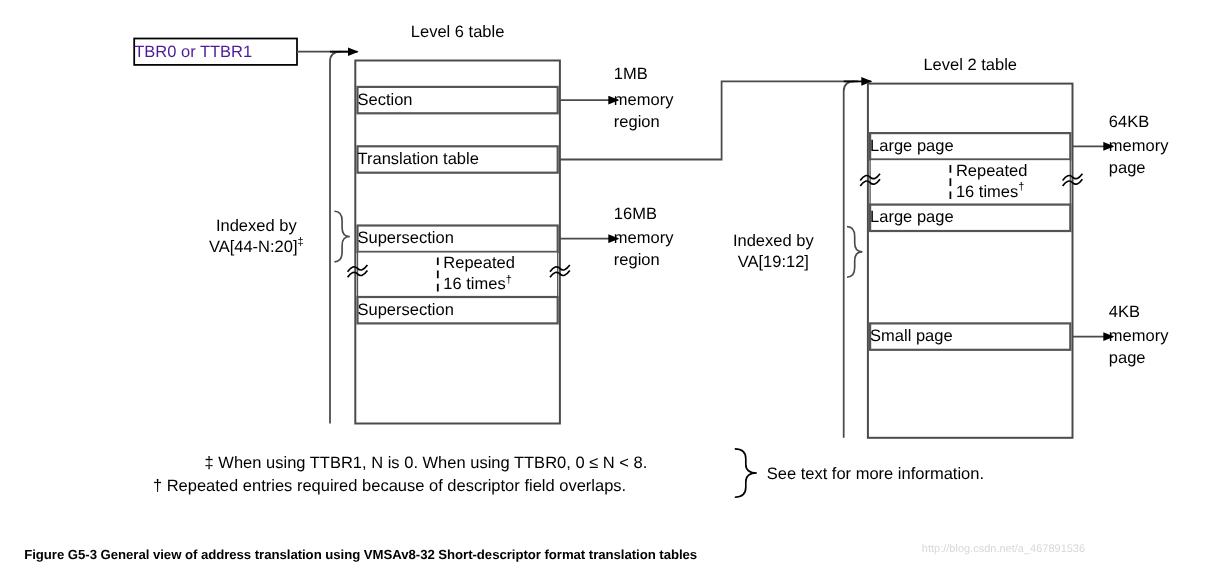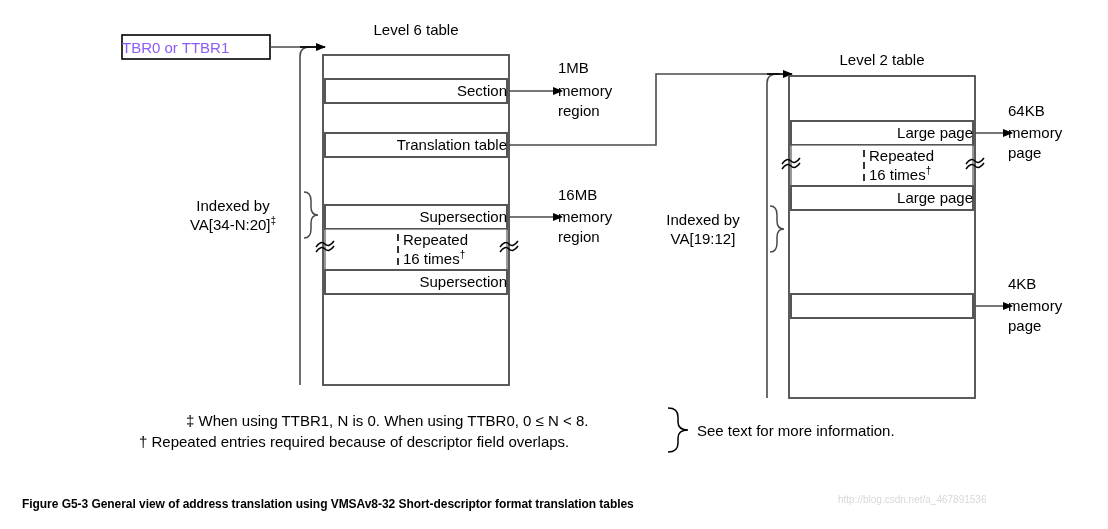--- a/index.html
+++ b/index.html
@@ -35,29 +35,29 @@
     text-align: right;
   }
   .txt-c {
     text-align: center;
   }
   .row-label {
     position: absolute;
     font-family: "Liberation Sans", sans-serif;
     font-size: 15px;
     line-height: 16px;
-    text-align: right;
+    text-align: left;
     color: #000000;
     white-space: nowrap;
   }
   .ptr-box-text {
     position: absolute;
     font-family: "Liberation Sans", sans-serif;
     font-size: 15px;
-    color: #8b5cf6;
+    color: #4c1d95;
     white-space: pre;
   }
   .caption {
     position: absolute;
     left: 22px;
     top: 497px;
     font-family: "Liberation Sans", sans-serif;
     font-size: 12px;
     font-weight: bold;
     color: #000000;
@@ -158,21 +158,21 @@
     <path d="M975,306 L1012,306" fill="none" stroke="#4a4a4a" stroke-width="1.6" marker-end="url(#arrow)"></path>
 
     <path d="M668,408 q10,0 10,9 l0,5 q0,8 10,8 q-10,0 -10,8 l0,5 q0,9 -10,9" fill="none" stroke="#000000" stroke-width="1.5"></path>
   </svg>
 
   <div class="ptr-box-text" style="left:122px; top:39px; width:148px;">TBR0 or TTBR1</div>
 
   <div class="txt txt-c" style="left:323px; top:20px; width:186px;">Level 6 table</div>
 
   <div class="txt txt-c" style="left:168px; top:196px; width:130px;">Indexed by</div>
-  <div class="txt txt-c" style="left:168px; top:215px; width:130px;"><span>VA[34-N:20]</span><sup>‡</sup></div>
+  <div class="txt txt-c" style="left:168px; top:215px; width:130px;"><span>VA[44-N:20]</span><sup>‡</sup></div>
 
   <div class="row-label" style="left:325px; top:83px; width:182px;">Section</div>
   <div class="row-label" style="left:325px; top:137px; width:182px;">Translation table</div>
   <div class="row-label" style="left:325px; top:209px; width:182px;">Supersection</div>
   <div class="row-label" style="left:403px; top:232px; width:120px; text-align:left;">Repeated</div>
   <div class="row-label" style="left:403px; top:251px; width:120px; text-align:left;"><span>16 times</span><sup>†</sup></div>
   <div class="row-label" style="left:325px; top:274px; width:182px;">Supersection</div>
 
   <div class="txt" style="left:558px; top:58px;">1MB</div>
   <div class="txt" style="left:558px; top:81px;">memory</div>
@@ -184,20 +184,21 @@
 
   <div class="txt txt-c" style="left:789px; top:50px; width:186px;">Level 2 table</div>
 
   <div class="txt txt-c" style="left:638px; top:210px; width:130px;">Indexed by</div>
   <div class="txt txt-c" style="left:638px; top:229px; width:130px;">VA[19:12]</div>
 
   <div class="row-label" style="left:791px; top:125px; width:182px;">Large page</div>
   <div class="row-label" style="left:869px; top:148px; width:120px; text-align:left;">Repeated</div>
   <div class="row-label" style="left:869px; top:167px; width:120px; text-align:left;"><span>16 times</span><sup>†</sup></div>
   <div class="row-label" style="left:791px; top:190px; width:182px;">Large page</div>
+  <div class="row-label" style="left:791px; top:298px; width:182px;">Small page</div>
 
   <div class="txt" style="left:1008px; top:101px;">64KB</div>
   <div class="txt" style="left:1008px; top:123px;">memory</div>
   <div class="txt" style="left:1008px; top:143px;">page</div>
 
   <div class="txt" style="left:1008px; top:274px;">4KB</div>
   <div class="txt" style="left:1008px; top:296px;">memory</div>
   <div class="txt" style="left:1008px; top:316px;">page</div>
 
   <div class="txt" style="left:138px; top:411px;margin-left:48px;">‡ When using TTBR1, N is 0. When using TTBR0, 0 ≤ N &lt; 8.</div>

